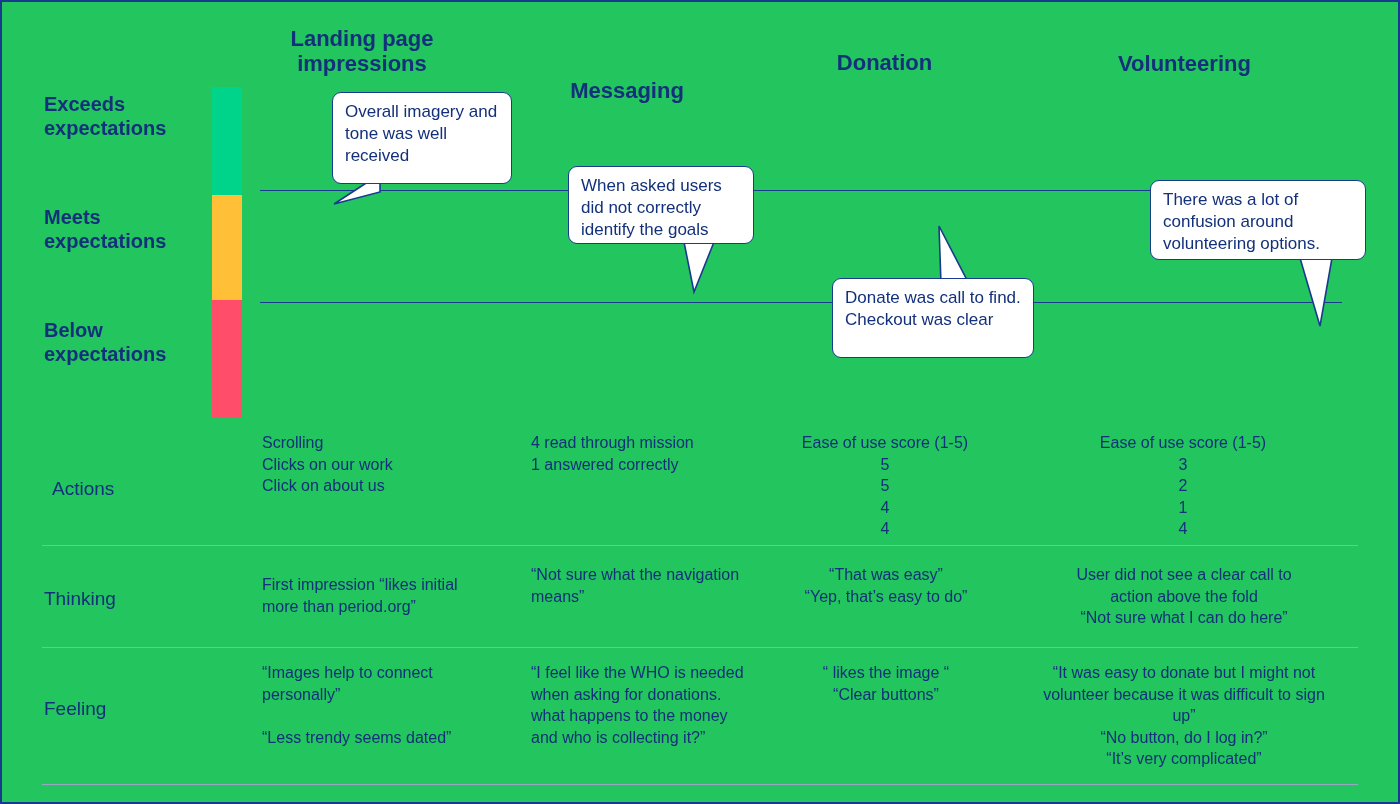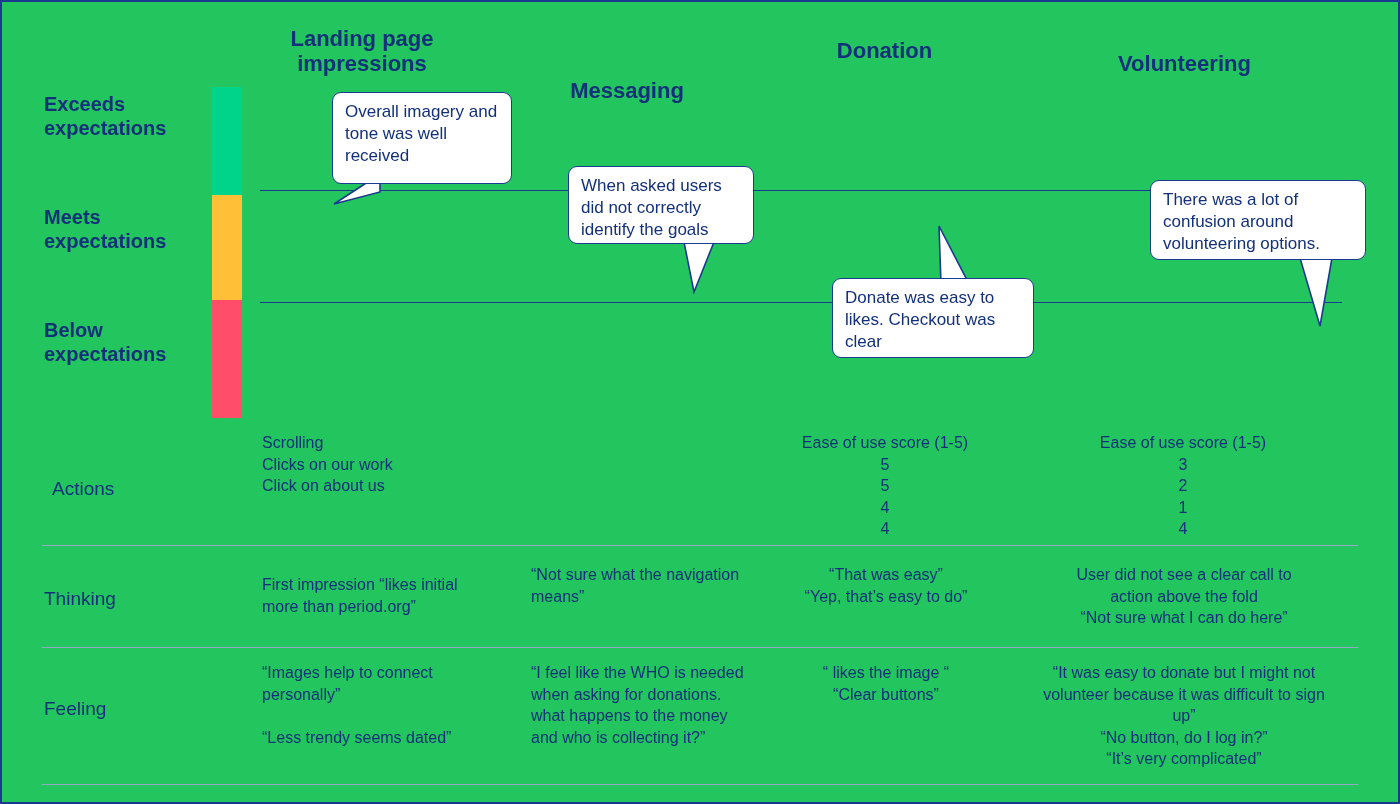--- a/index.html
+++ b/index.html
@@ -99,21 +99,21 @@
   }
   .pre { white-space: pre-line; }
 </style>
 </head>
 <body>
 
 <div id="canvas">
 
   <div class="col-header" style="left:270px; top:24px; width:180px;">Landing page impressions</div>
   <div class="col-header" style="left:525px; top:48px; width:200px;margin-top:28px;">Messaging</div>
-  <div class="col-header" style="left:790px; top:36px; width:185px;">Donation</div>
+  <div class="col-header" style="left:790px; top:48px; width:185px;">Donation</div>
   <div class="col-header" style="left:1075px; top:49px; width:215px;">Volunteering</div>
 
   <div class="scale-label" style="top:90px;">Exceeds expectations</div>
   <div class="scale-label" style="top:203px;">Meets expectations</div>
   <div class="scale-label" style="top:316px;">Below expectations</div>
 
   <div class="bar-seg" style="top:85px; height:108px; background:#00d38a;"></div>
   <div class="bar-seg" style="top:193px; height:105px; background:#ffc038;"></div>
   <div class="bar-seg" style="top:298px; height:118px; background:#ff4d6a;"></div>
 
@@ -135,27 +135,29 @@
     <line x1="14" y1="60" x2="44" y2="60" stroke="#ffffff" stroke-width="4"></line>
   </svg>
 
   <svg class="tail" style="left:1290px; top:252px; width:70px; height:80px;" viewBox="0 0 70 80">
     <polygon points="28,72 8,4 40,4" fill="#ffffff" stroke="#1a3a8f" stroke-width="1.6"></polygon>
     <line x1="8" y1="4" x2="42" y2="4" stroke="#ffffff" stroke-width="4"></line>
   </svg>
 
   <div class="callout" style="left:330px; top:90px; width:180px; height:92px;">Overall imagery and tone was well received</div>
   <div class="callout" style="left:566px; top:164px; width:186px; height:78px;">When asked users did not correctly identify the goals</div>
-  <div class="callout" style="left:830px; top:276px; width:202px; height:80px;">Donate was easy to likes. Checkout was clear</div>
+  <div class="callout" style="left:830px; top:276px; width:202px; height:80px;">Donate was call to find. Checkout was clear</div>
   <div class="callout" style="left:1148px; top:178px; width:216px; height:80px;">There was a lot of confusion around volunteering options.</div>
 
   <div class="row-label" style="top:476px;margin-left:8px;">Actions</div>
   <div class="cell pre" style="left:260px; top:430px; width:250px;">Scrolling
 Clicks on our work
 Click on about us</div>
+  <div class="cell pre" style="left:529px; top:430px; width:230px;">4 read through mission
+1 answered correctly</div>
   <div class="cell pre center" style="left:780px; top:430px; width:206px;">Ease of use score (1-5)
 5
 5
 4
 4</div>
   <div class="cell pre center" style="left:1078px; top:430px; width:206px;">Ease of use score (1-5)
 3
 2
 1
 4</div>

